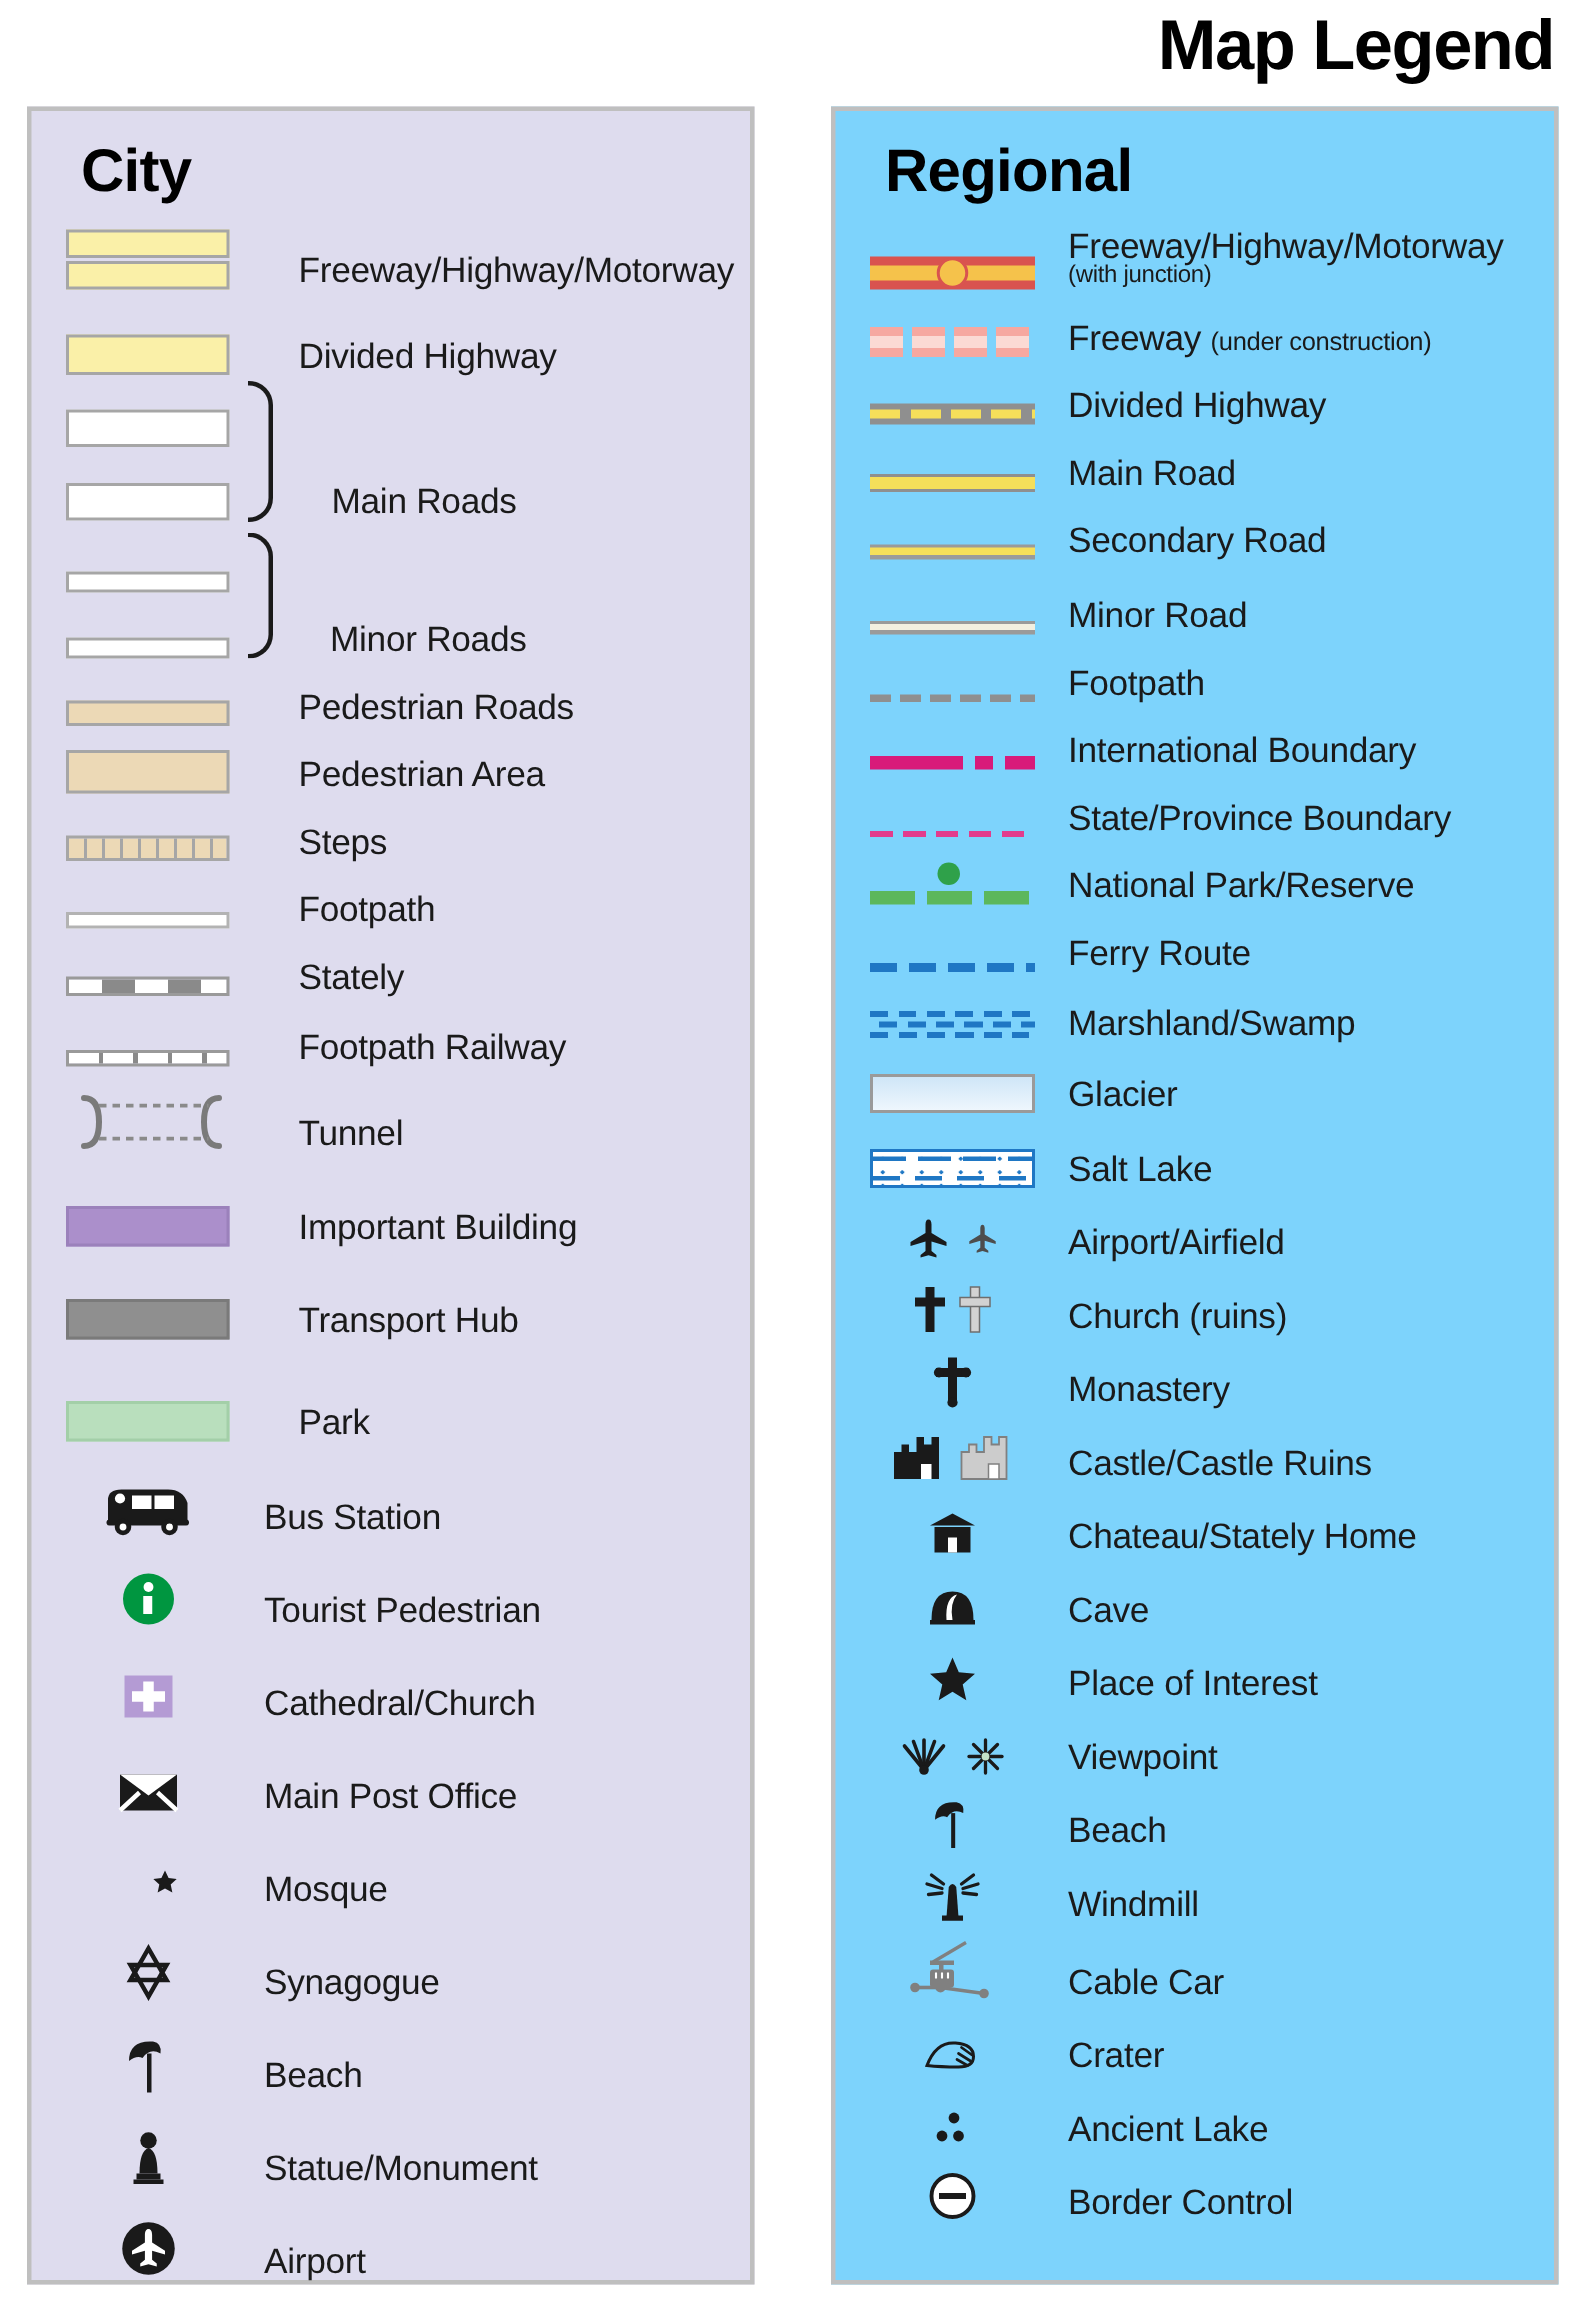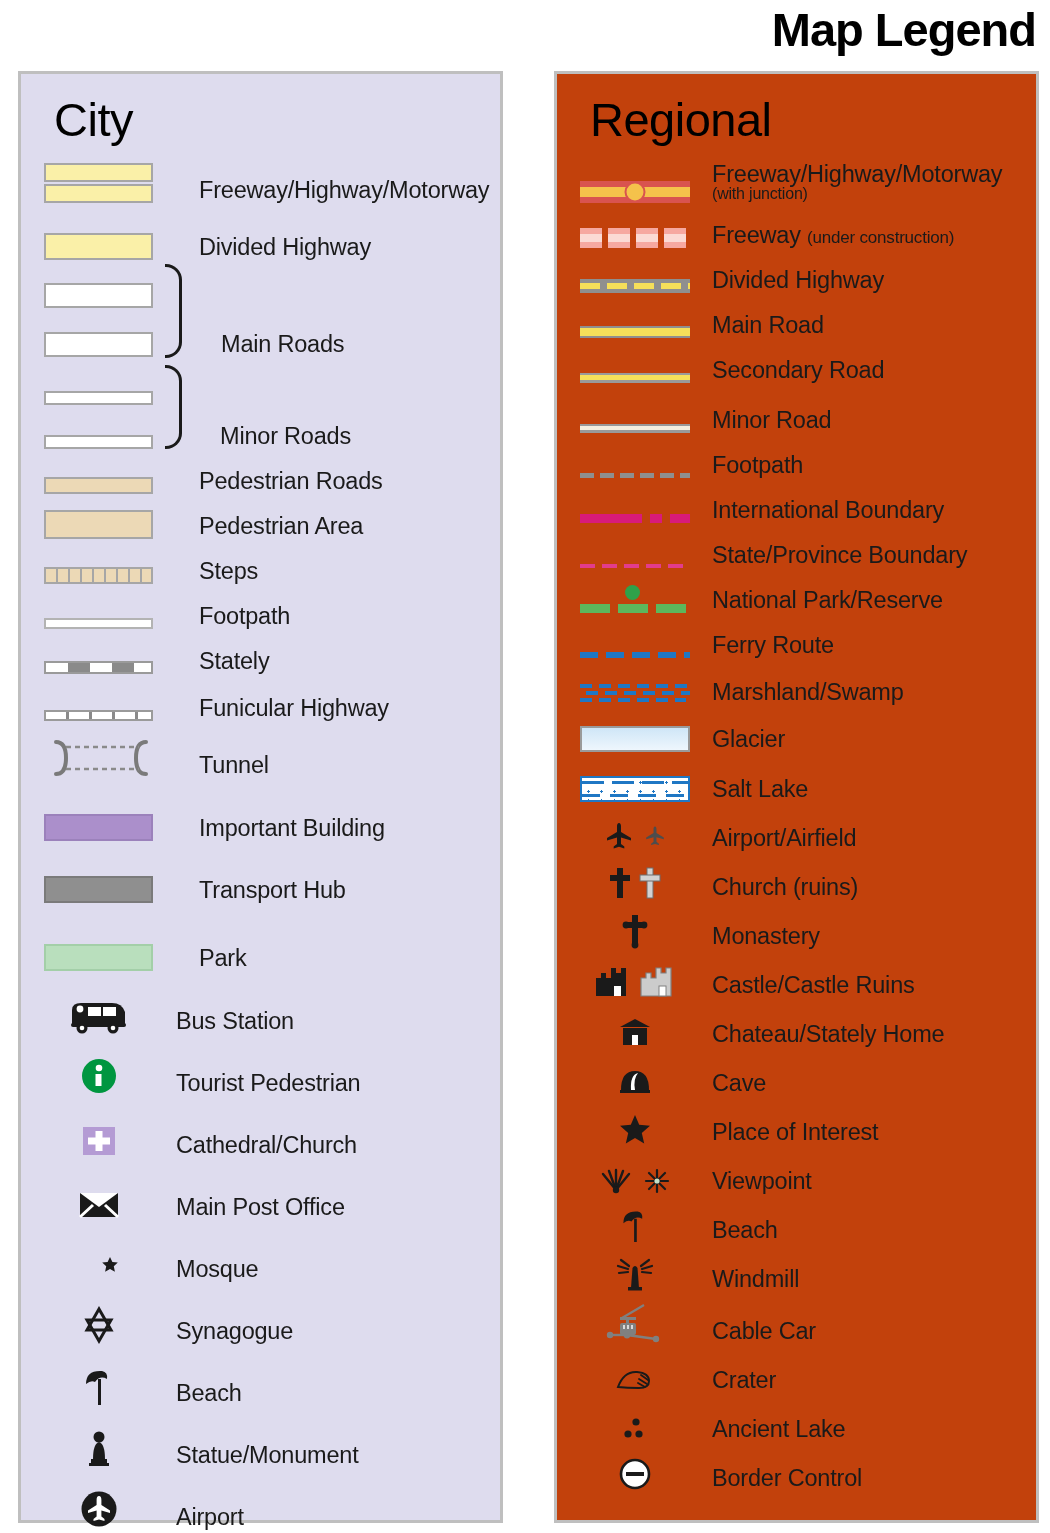--- a/index.html
+++ b/index.html
@@ -23,25 +23,25 @@
   
   .panel{
     position:absolute;
     top:71px;
     width:485px;
     height:1452px;
     border:3px solid #bfbfbf;
     box-sizing:border-box;
   }
   #panel-city{ left:18px;  background:#dedcee; }
-  #panel-regional{ left:554px; background:#c2410c; }
+  #panel-regional{ left:554px; background:#7dd3fc; }
 
   .panel-title{
-    font-size:47px;
-    font-weight:normal;
+    font-size:40px;
+    font-weight:bold;
     color:#000;
     letter-spacing:-0.5px;
     margin:18px 0 0 33px;
   }
 
   .rows{ margin-top:10px; position:relative; }
 
   .row{
     display:flex;
     align-items:flex-end;
@@ -268,21 +268,21 @@
       <div class="sym sym-left">
         <div class="railway-city"></div>
       </div>
       <div class="lbl">Stately</div>
     </div>
 
     <div class="row" style="height:47px">
       <div class="sym sym-left">
         <div class="funicular-city"></div>
       </div>
-      <div class="lbl">Funicular Highway</div>
+      <div class="lbl">Footpath Railway</div>
     </div>
 
     <div class="row" style="height:57px">
       <div class="sym sym-left">
         <svg width="115" height="40" viewBox="0 0 115 40">
           <path d="M12,4 Q22,4 22,20 Q22,36 12,36" stroke="#7a7a7a" stroke-width="4" fill="none" stroke-linecap="round"></path>
           <path d="M102,4 Q92,4 92,20 Q92,36 102,36" stroke="#7a7a7a" stroke-width="4" fill="none" stroke-linecap="round"></path>
           <line x1="22" y1="9" x2="95" y2="9" stroke="#8a8a8a" stroke-width="2.5" stroke-dasharray="5 4"></line>
           <line x1="22" y1="31" x2="95" y2="31" stroke="#8a8a8a" stroke-width="2.5" stroke-dasharray="5 4"></line>
         </svg>

